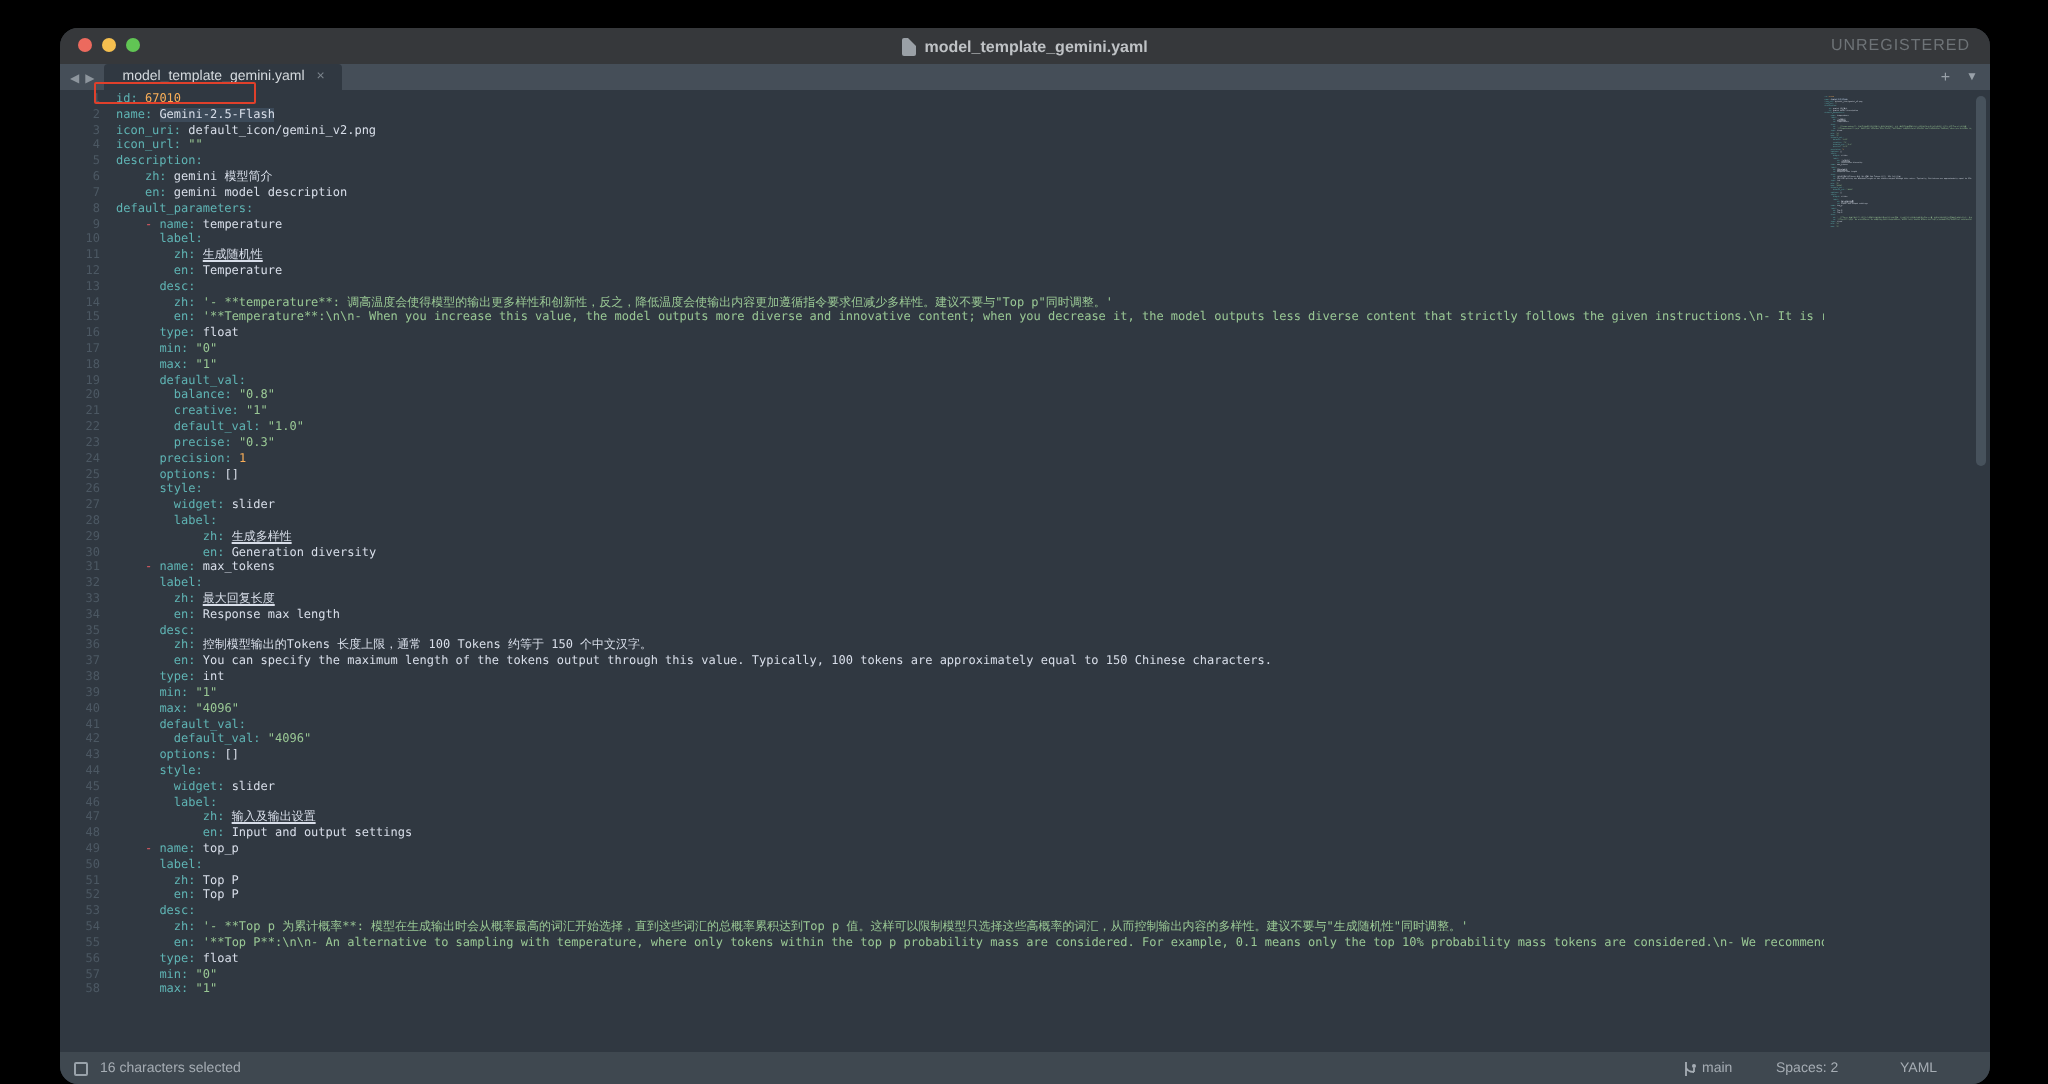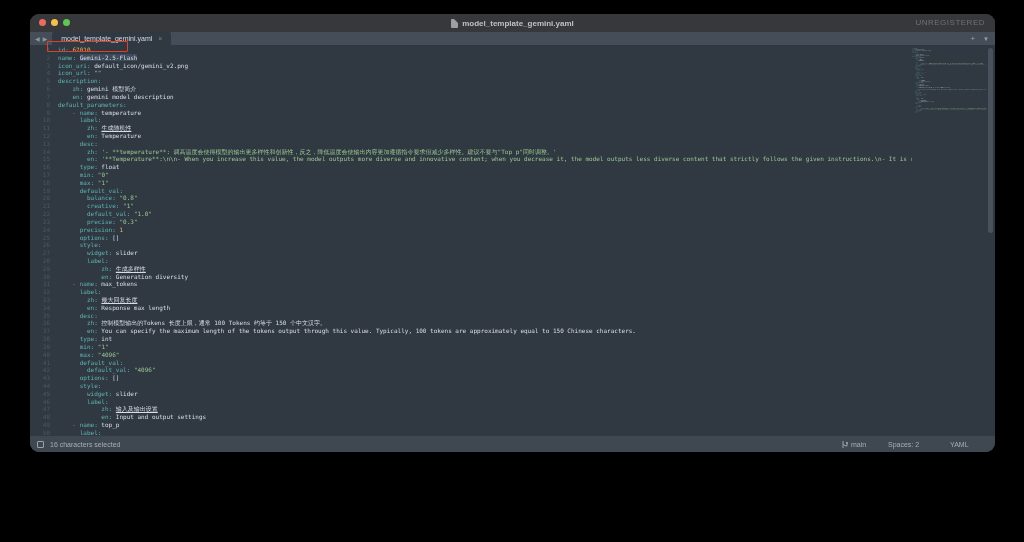--- a/index.html
+++ b/index.html
@@ -1,20 +1,20 @@
 <!DOCTYPE html>
 <html><head>
 <meta charset="utf-8">
 <style>
   * { margin:0; padding:0; box-sizing:border-box; }
   html,body { width:1024px; height:542px; background:#000; overflow:hidden; }
   body { font-family:"Liberation Sans", sans-serif; position:relative; }
 
   .window {
-    position:absolute; left:30px; top:14px; width:965px; height:438px;
+    position:absolute; left:30px; top:14px; width:965px; height:528px;
     background:#303841; border-radius:9px; overflow:hidden;
     box-shadow:0 12px 34px rgba(0,0,0,.6);
   }
 
   
   .titlebar {
     position:absolute; left:0; top:0; right:0; height:18px;
     background:#36383b; display:flex; align-items:center; justify-content:center;
   }
   .traffic { position:absolute; left:9px; top:5px; display:flex; gap:5px; }

